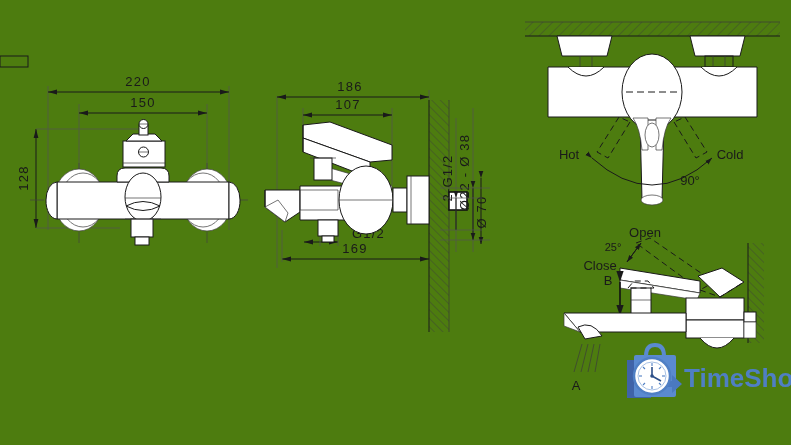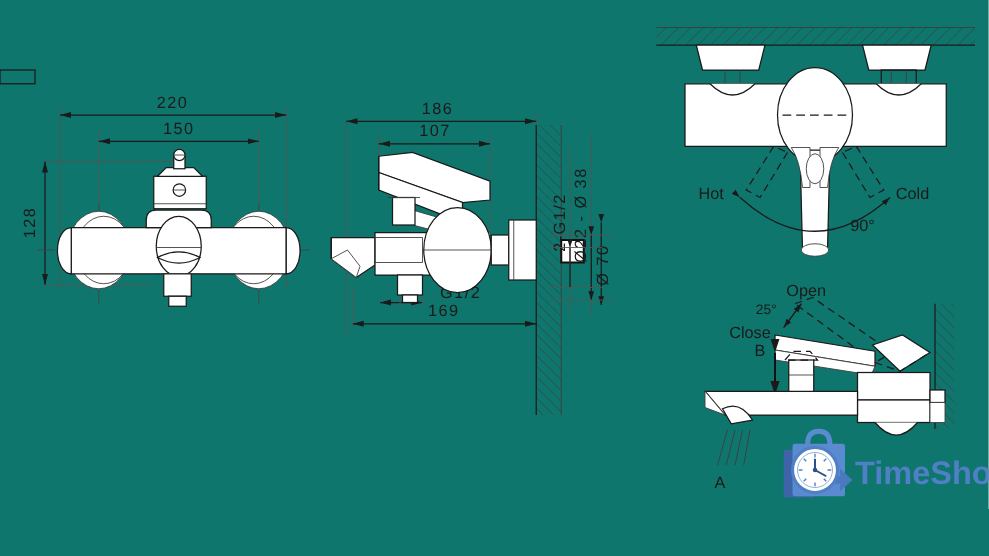--- a/index.html
+++ b/index.html
@@ -7,21 +7,21 @@
     padding: 0;
     background: #ffffff;
   }
   body {
     font-family: "Liberation Sans", sans-serif;
   }
   #page {
     position: relative;
     width: 791px;
     height: 445px;
-    background: #0f766e;
+    background: #4d7c0f;
     overflow: hidden;
   }
   #drawing {
     position: absolute;
     left: 0;
     top: 0;
     width: 791px;
     height: 445px;
   }
   .dim-text {

